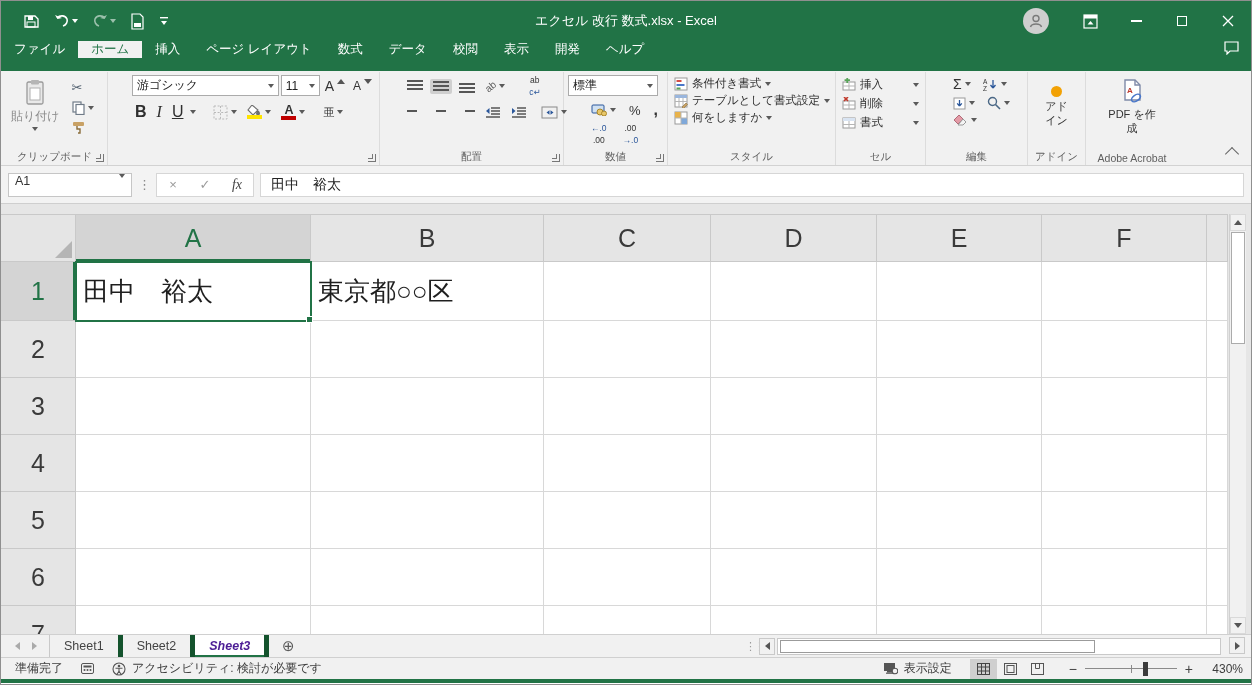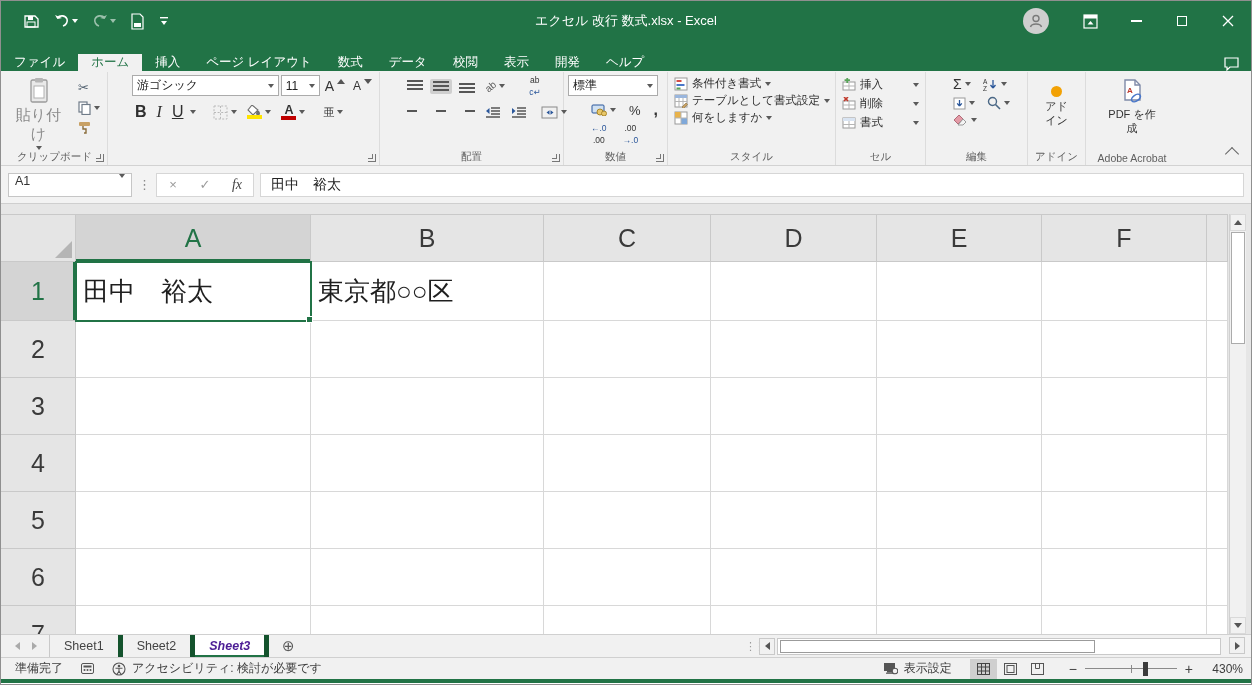--- a/index.html
+++ b/index.html
@@ -14,38 +14,38 @@
   .qat svg { display:block; }
   .title { position:absolute; left:0; right:0; top:0; height:40px; display:flex; align-items:center; justify-content:center; font-size:13px; pointer-events:none; }
   .tb-right { margin-left:auto; display:flex; align-items:center; height:40px; }
   .avatar { width:26px; height:26px; border-radius:50%; background:#cfcfcf; display:flex; align-items:center; justify-content:center; margin-right:18px; }
   .winbtn { width:46px; height:40px; display:flex; align-items:center; justify-content:center; font-size:15px; }
   .minbar { width:11px; height:1.5px; background:#fff; display:block; }
   .maxbox { width:10px; height:10px; border:1.2px solid #fff; display:block; }
   .dim { opacity:.55; }
 
   
-  .tabrow { height:30px; background:#217346; display:flex; align-items:flex-end; color:#fff; font-size:12.5px; }
+  .tabrow { height:30px; background:#217346; display:flex; align-items:flex-start; color:#fff; font-size:12.5px; }
   .rtab { padding:0 13px; display:flex; align-items:center; white-space:nowrap; }
   .rtab.active { background:#f1f1f1; color:#217346; }
   .tellme { display:flex; align-items:center; gap:7px; padding:0 12px; }
   .tabrow .spacer { flex:1; }
   .comment-btn { width:40px; display:flex; align-items:center; justify-content:center; }
 
   
   .ribbon { height:95px; background:#f1f1f1; border-bottom:1px solid #d2d2d2; display:flex; padding:1px 0 0 1px; }
   .rgroup { position:relative; border-right:1px solid #dcdcdc; padding:3px 4px 15px; flex:none; }
   .glabel { position:absolute; left:0; right:0; bottom:1px; text-align:center; font-size:10.5px; color:#5e5e5e; white-space:nowrap; }
   .launcher { position:absolute; right:3px; bottom:3px; width:8px; height:8px; border-right:1px solid #777; border-bottom:1px solid #777; }
   .launcher::before { content:""; position:absolute; right:2px; bottom:2px; width:4px; height:4px; border-right:1px solid #777; border-bottom:1px solid #777; }
   .dd { width:0; height:0; border-left:3.5px solid transparent; border-right:3.5px solid transparent; border-top:4px solid #5a5a5a; display:inline-block; flex:none; }
   .rbtn { display:inline-flex; align-items:center; gap:3px; border-radius:2px; padding:1px 3px; color:#2f2f2f; }
   .rowline { display:flex; align-items:center; gap:2px;padding-left:20px; }
 
-  .bigbtn { display:flex; flex-direction:column; align-items:center; justify-content:center; gap:2px; padding:2px 5px; border-radius:2px; font-size:15px; color:#333; text-align:center; }
+  .bigbtn { display:flex; flex-direction:column; align-items:center; justify-content:center; gap:2px; padding:2px 5px; border-radius:2px; font-size:12px; color:#333; text-align:center; }
   .clip-cols { display:flex; gap:4px; }
   .smallcol { display:flex; flex-direction:column; justify-content:flex-start; gap:4px; padding-top:4px; }
 
   .combo { background:#fff; border:1px solid #ababab; height:21px; display:flex; align-items:center; padding:0 4px; gap:4px; }
   .combo input { border:0; outline:0; font-size:12px; width:100%; font-family:inherit; background:transparent; color:#222; }
   .fsz { width:40px; }
   .fname { width:152px; }
 
   .fletter { font-size:14px; color:#333; }
   .bold { font-weight:bold; } .ital { font-style:italic; font-family:"Liberation Serif",serif; } .unders { text-decoration:underline; }

